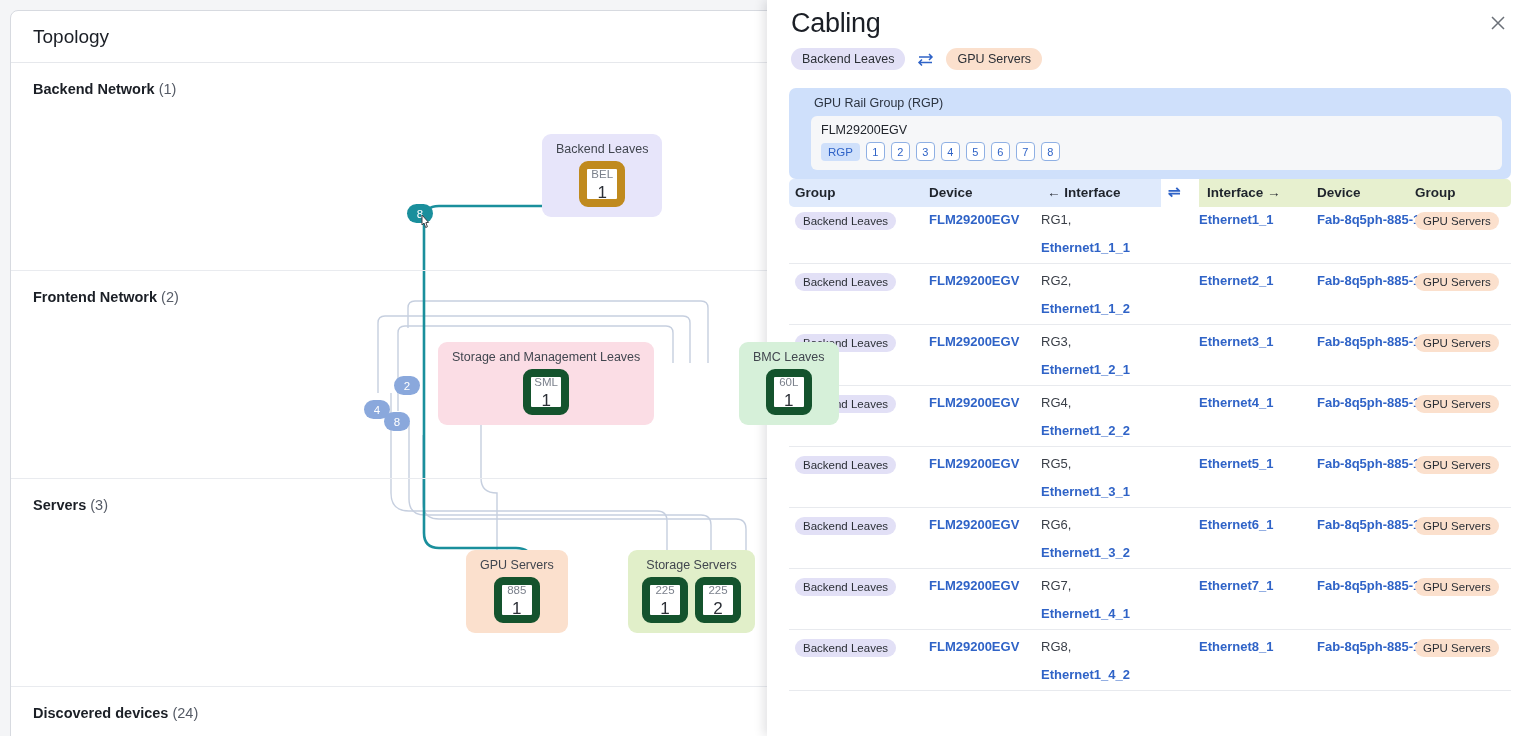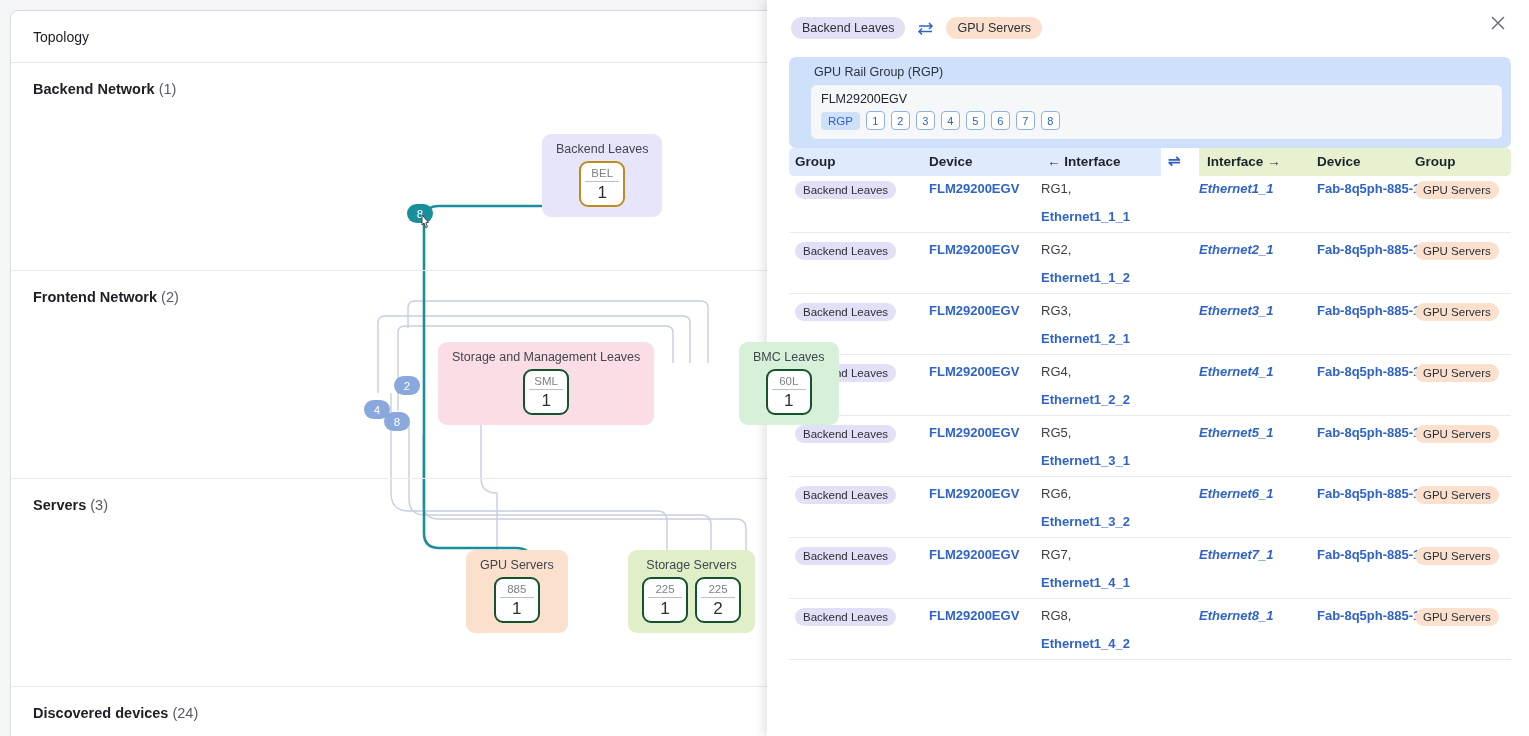--- a/index.html
+++ b/index.html
@@ -18,21 +18,21 @@
     background: #ffffff;
     border: 1px solid #d7dae0;
     border-radius: 8px;
     overflow: hidden;
   }
   .topology-header {
     height: 52px; display: flex; align-items: center;
     padding: 0 22px;
     border-bottom: 1px solid #e6e8ec;
   }
-  .topology-title { font-size: 14px; font-weight: 400; color: #1b1f26; }
+  .topology-title { font-size: 19px; font-weight: 400; color: #1b1f26; }
 
   .topo-section { position: relative; border-bottom: 1px solid #e9ebef; }
   .topo-section.s1 { height: 208px; }
   .topo-section.s2 { height: 208px; }
   .topo-section.s3 { height: 208px; }
   .topo-section.s4 { height: 120px; border-bottom: none; }
   .topo-section-label {
     position: absolute; left: 22px; top: 18px;
     font-size: 14.5px; color: #1b1f26; font-weight: bold;
     z-index: 5;
@@ -44,21 +44,21 @@
   
   .grp {
     position: absolute; border-radius: 9px;
     display: flex; flex-direction: column; align-items: center;
     padding: 8px 14px 10px 14px; z-index: 4;
   }
   .grp-title { font-size: 12.5px; color: #41464f; margin-bottom: 5px; white-space: nowrap; }
   .grp-nodes { display: flex; gap: 7px; }
   .node {
     width: 46px; height: 46px; background: #fff;
-    border: 2px solid #14532d; border-radius: 9px;
+    border: 8px solid #14532d; border-radius: 9px;
     display: flex; flex-direction: column; align-items: center; justify-content: center;
   }
   .node .code { font-size: 11.5px; color: #7b818c; line-height: 14px; }
   .node .num { font-size: 17px; color: #2b2f36; line-height: 19px; }
   .node.gold { border-color: #c08a1e; }
   .node .sep { width: 34px; height: 1px; background: #b9bec7; margin: 1px 0; }
 
   .grp.lavender { background: #e7e5fa; }
   .grp.pink { background: #fbdde5; }
   .grp.mint { background: #d6f0d9; }
@@ -142,21 +142,21 @@
   .pill.dst { background: #fbe0cd; }
   .lnk { color: #2f63c7; font-weight: bold; font-size: 13px; text-decoration: none; cursor: pointer; }
   .plain { color: #3a3f48; font-size: 13px; }
   .iface-2 { margin-top: 13px; }
   .dev-wrap { width: 66px; line-height: 15px; }
 
   
   .c-group { position: absolute; left: 6px; top: 9px; }
   .c-device { position: absolute; left: 140px; top: 9px; }
   .c-iface-l { position: absolute; left: 252px; top: 9px; }
-  .c-iface-r { position: absolute; left: 410px; top: 9px; font-style: italic; }
+  .c-iface-r { position: absolute; left: 410px; top: 9px; }
   .c-device-r { position: absolute; left: 528px; top: 9px; }
   .c-group-r { position: absolute; left: 626px; top: 9px; }
 </style>
 </head>
 <body>
 
 <div id="root">
 
   <div class="topology-card">
 
@@ -275,20 +275,21 @@
 
     <svg class="cursor-ico" style="left:407px; top:203px;" viewBox="0 0 16 18">
       <path d="M4,1 L4,11 L6,9 L7.6,13.5 L9.4,12.8 L7.9,8.6 L10.6,8.4 Z" fill="#ffffff" stroke="#3b3f46" stroke-width="1"></path>
     </svg>
   </div>
 
   <div class="panel">
     <div class="panel-inner">
 
       <div class="panel-head">
+        <div class="panel-title">Cabling</div>
         <button class="close-btn">
           <svg width="14" height="14" viewBox="0 0 14 14">
             <path d="M1,1 L13,13 M13,1 L1,13" stroke="#6b7078" stroke-width="1.5" fill="none"></path>
           </svg>
         </button>
 
         <div class="chip-row">
           <span class="chip src">Backend Leaves</span>
           <span class="swap-ico">
             <svg width="17" height="13" viewBox="0 0 17 13">

